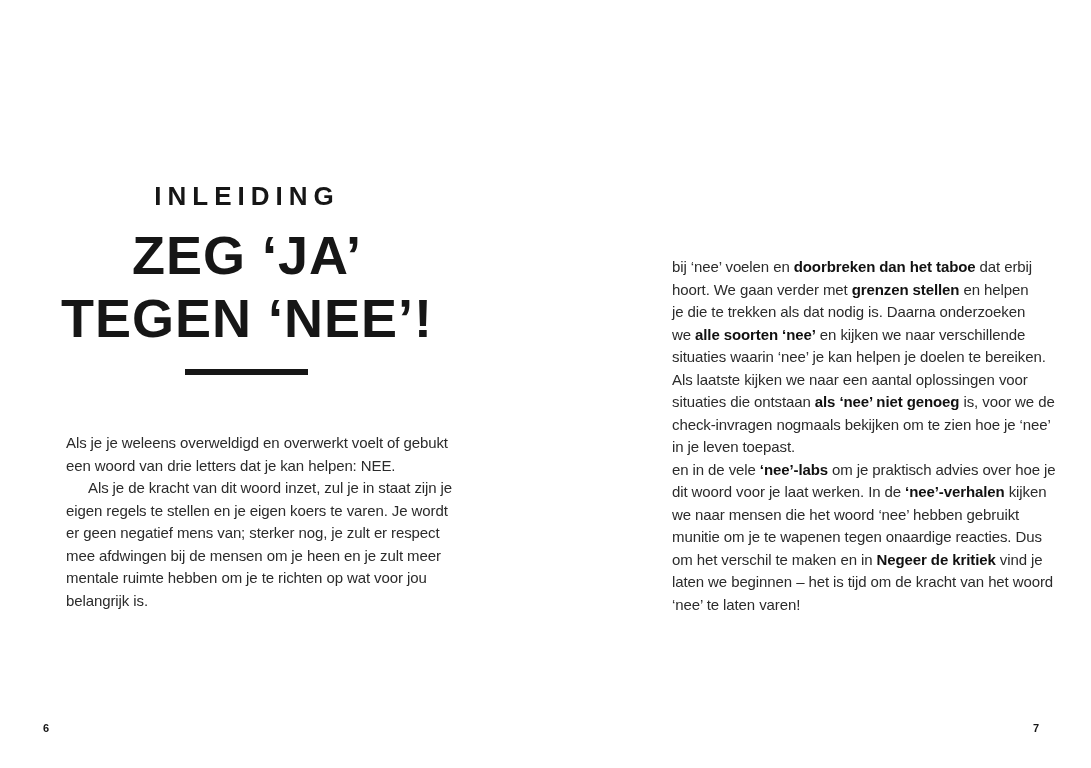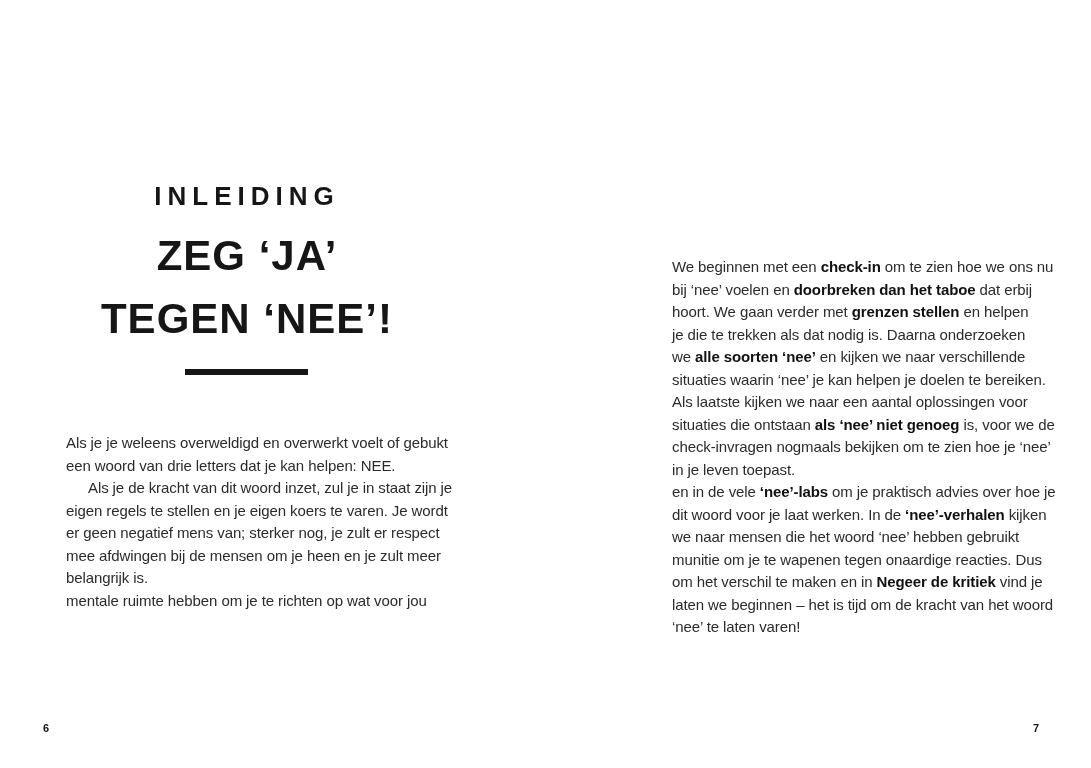--- a/index.html
+++ b/index.html
@@ -29,21 +29,21 @@
   .kicker {
     font-size: 26px;
     font-weight: 700;
     letter-spacing: 6px;
     color: #161616;
     line-height: 1;
     margin-bottom: 15px;
   }
   .title {
     margin: 0;
-    font-size: 42px;
+    font-size: 54px;
     font-weight: 700;
     letter-spacing: 1px;
     line-height: 63px;
     color: #161616;
   }
   .title-line { display: block; white-space: nowrap; }
   .rule {
     position: absolute;
     left: 185px;
     top: 369px;
@@ -96,32 +96,31 @@
     <div class="body left-body">
         <div class="para">
           <div class="line"><span>Als je je weleens overweldigd en overwerkt voelt of gebukt</span></div>
           <div class="line"><span>een woord van drie letters dat je kan helpen: NEE.</span></div>
         </div>
         <div class="para">
           <div class="line indent"><span>Als je de kracht van dit woord inzet, zul je in staat zijn je</span></div>
           <div class="line"><span>eigen regels te stellen en je eigen koers te varen. Je wordt</span></div>
           <div class="line"><span>er geen negatief mens van; sterker nog, je zult er respect</span></div>
           <div class="line"><span>mee afdwingen bij de mensen om je heen en je zult meer</span></div>
+          <div class="line"><span>mentale ruimte hebben om je te richten op wat voor jou</span></div>
           <div class="line"><span>belangrijk is.</span></div>
-          <div class="line"><span>mentale ruimte hebben om je te richten op wat voor jou</span></div>
         </div>
       </div>
 
     <div class="folio folio-left">6</div>
   </section>
 
   <section class="page">
     <div class="body right-body">
         <div class="para">
-          <div class="line"><span>We beginnen met een </span><span class="b">check-in</span><span> om te zien hoe we ons nu</span></div>
           <div class="line"><span>bij ‘nee’ voelen en </span><span class="b">doorbreken dan het taboe</span><span> dat erbij</span></div>
           <div class="line"><span>hoort. We gaan verder met </span><span class="b">grenzen stellen</span><span> en helpen</span></div>
           <div class="line"><span>je die te trekken als dat nodig is. Daarna onderzoeken</span></div>
           <div class="line"><span>we </span><span class="b">alle soorten ‘nee’</span><span> en kijken we naar verschillende</span></div>
           <div class="line"><span>situaties waarin ‘nee’ je kan helpen je doelen te bereiken.</span></div>
           <div class="line"><span>Als laatste kijken we naar een aantal oplossingen voor</span></div>
           <div class="line"><span>situaties die ontstaan </span><span class="b">als ‘nee’ niet genoeg</span><span> is, voor we de</span></div>
           <div class="line"><span>check-invragen nogmaals bekijken om te zien hoe je ‘nee’</span></div>
           <div class="line"><span>in je leven toepast.</span></div>
         </div>

